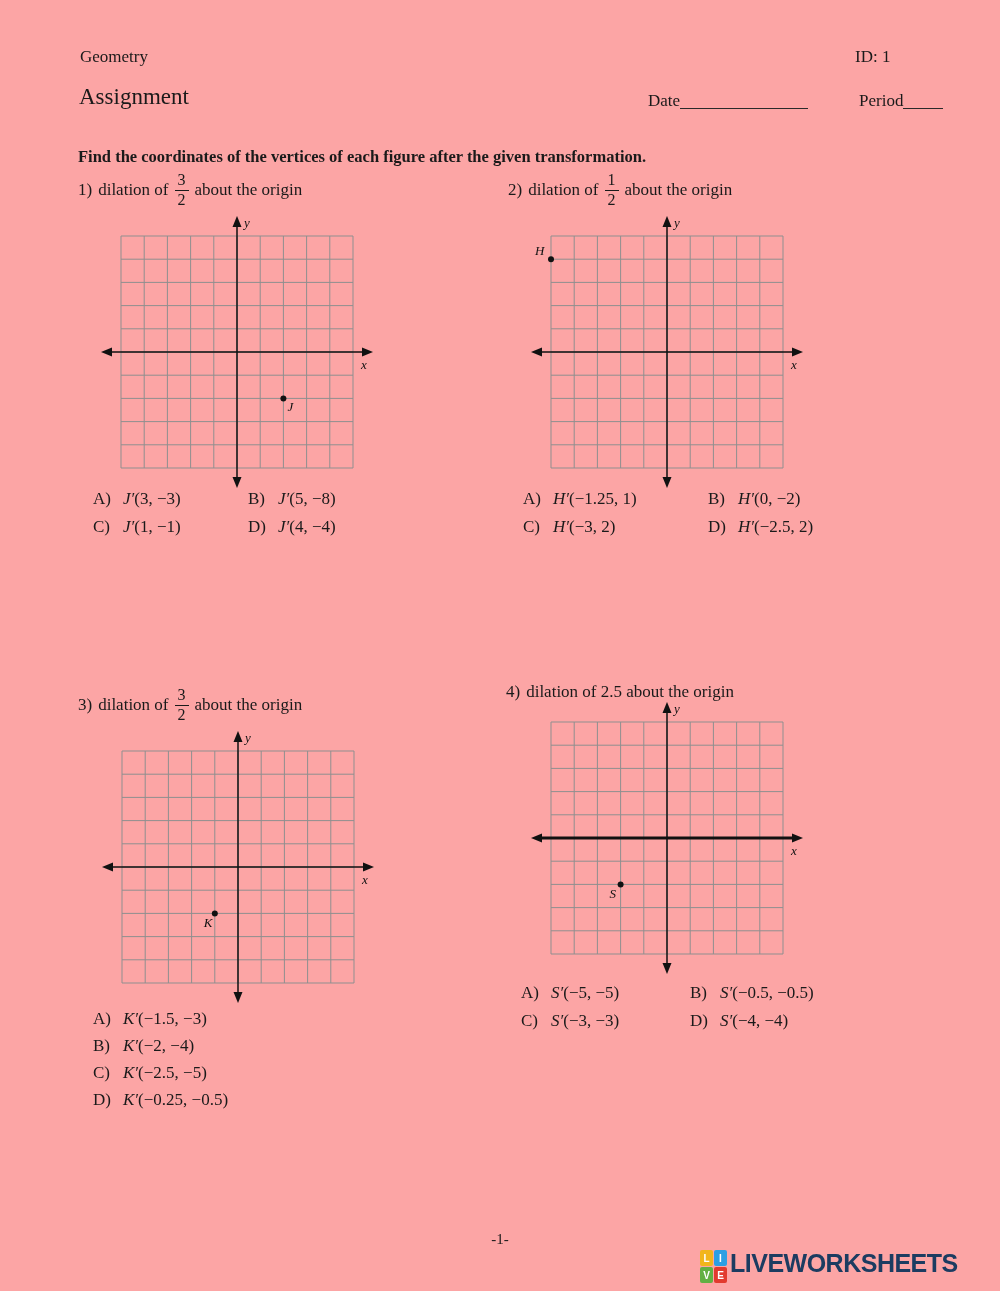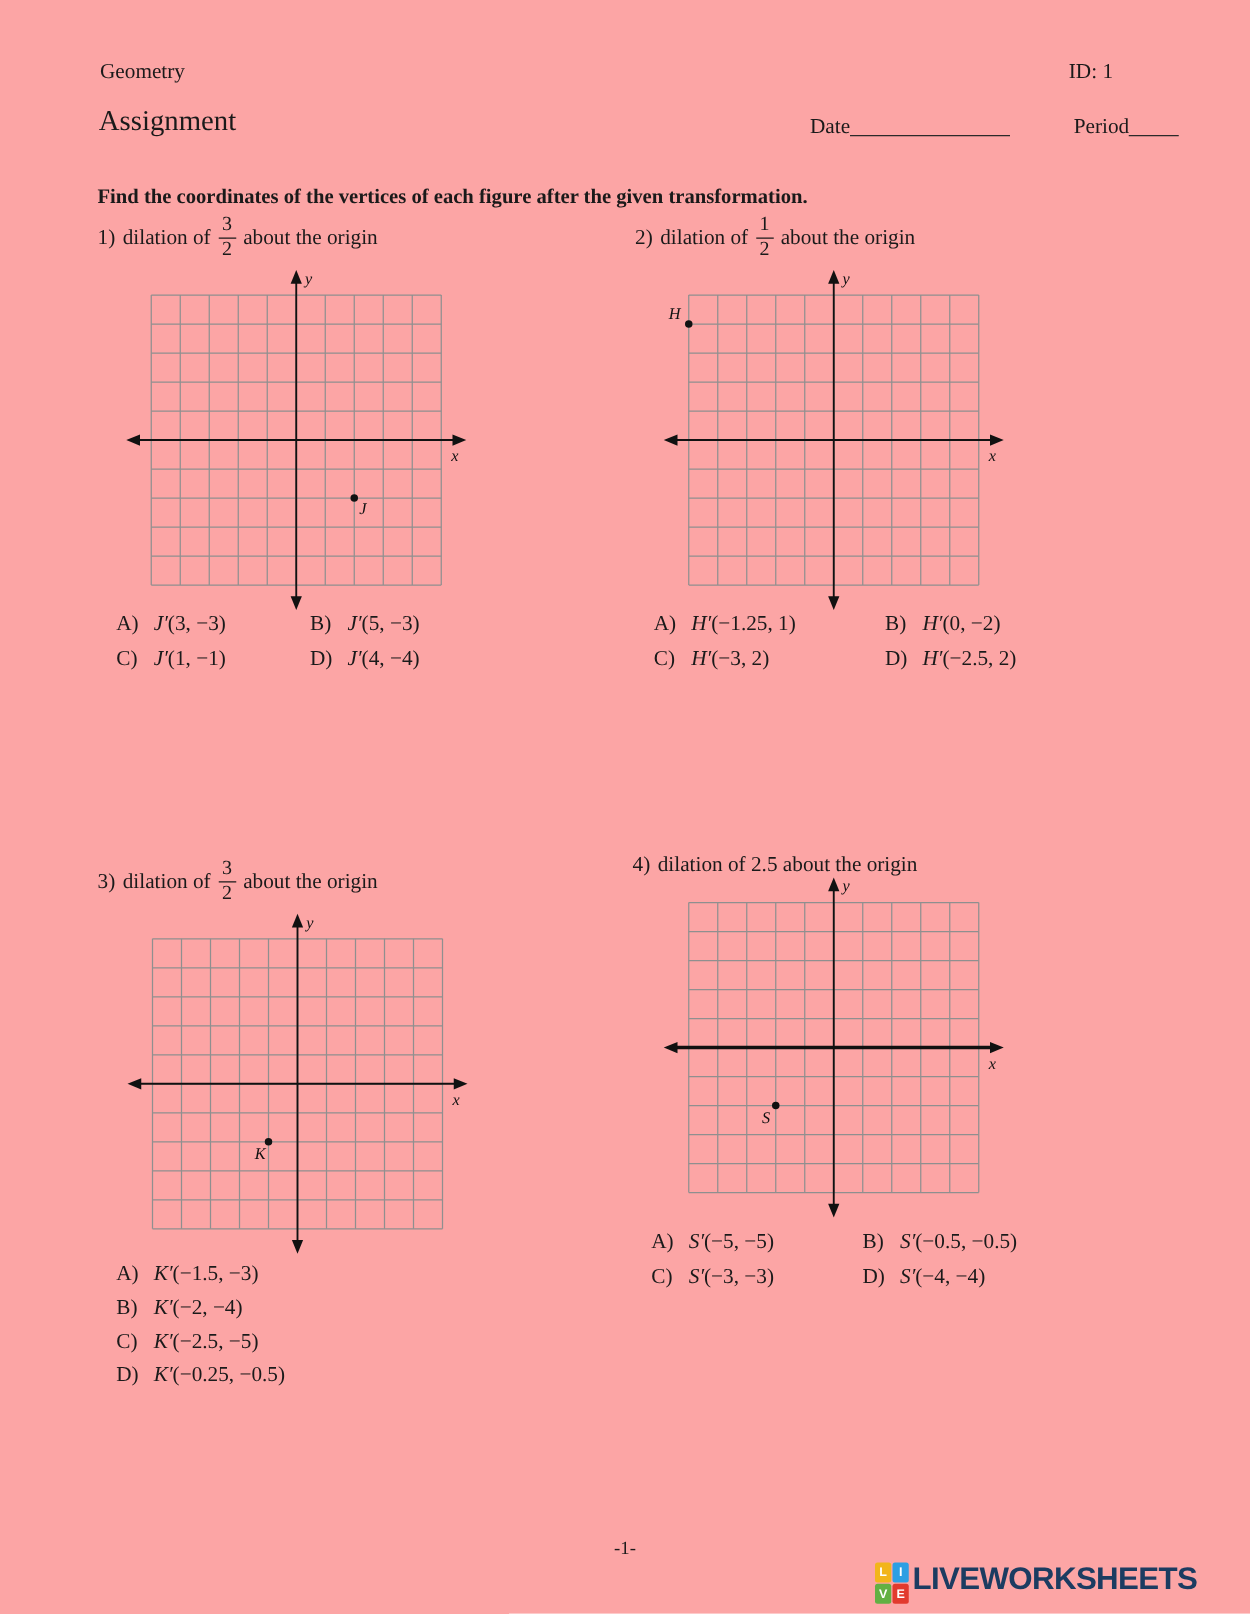--- a/index.html
+++ b/index.html
@@ -90,21 +90,21 @@
     </svg>
   <div class="choices" style="left:93px;top:488px;grid-template-columns:155px auto;row-gap:6px;">
     <div class="choice">
         <span class="ckey">A)</span>
         <span class="cname">J′</span>
         <span class="ccoords">(3, −3)</span>
       </div>
     <div class="choice">
         <span class="ckey">B)</span>
         <span class="cname">J′</span>
-        <span class="ccoords">(5, −3)</span>
+        <span class="ccoords">(5, −8)</span>
       </div>
     <div class="choice">
         <span class="ckey">C)</span>
         <span class="cname">J′</span>
         <span class="ccoords">(1, −1)</span>
       </div>
     <div class="choice">
         <span class="ckey">D)</span>
         <span class="cname">J′</span>
         <span class="ccoords">(4, −4)</span>

